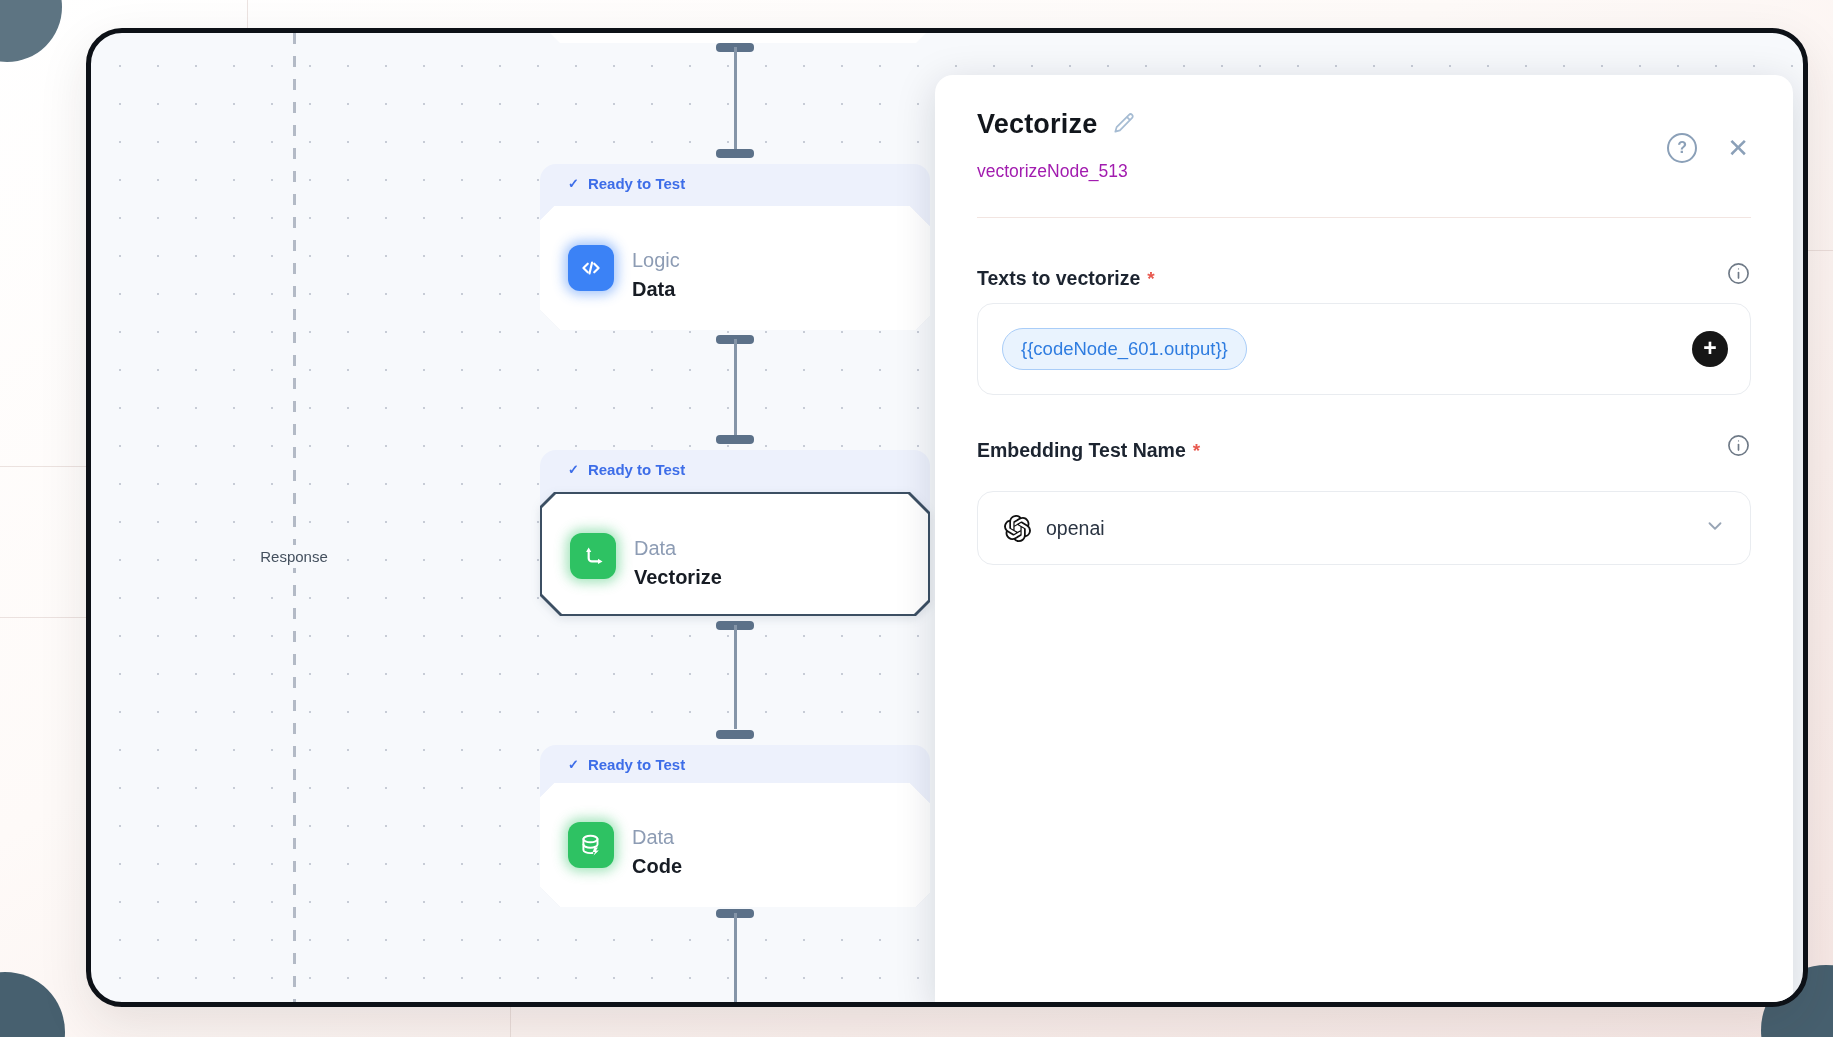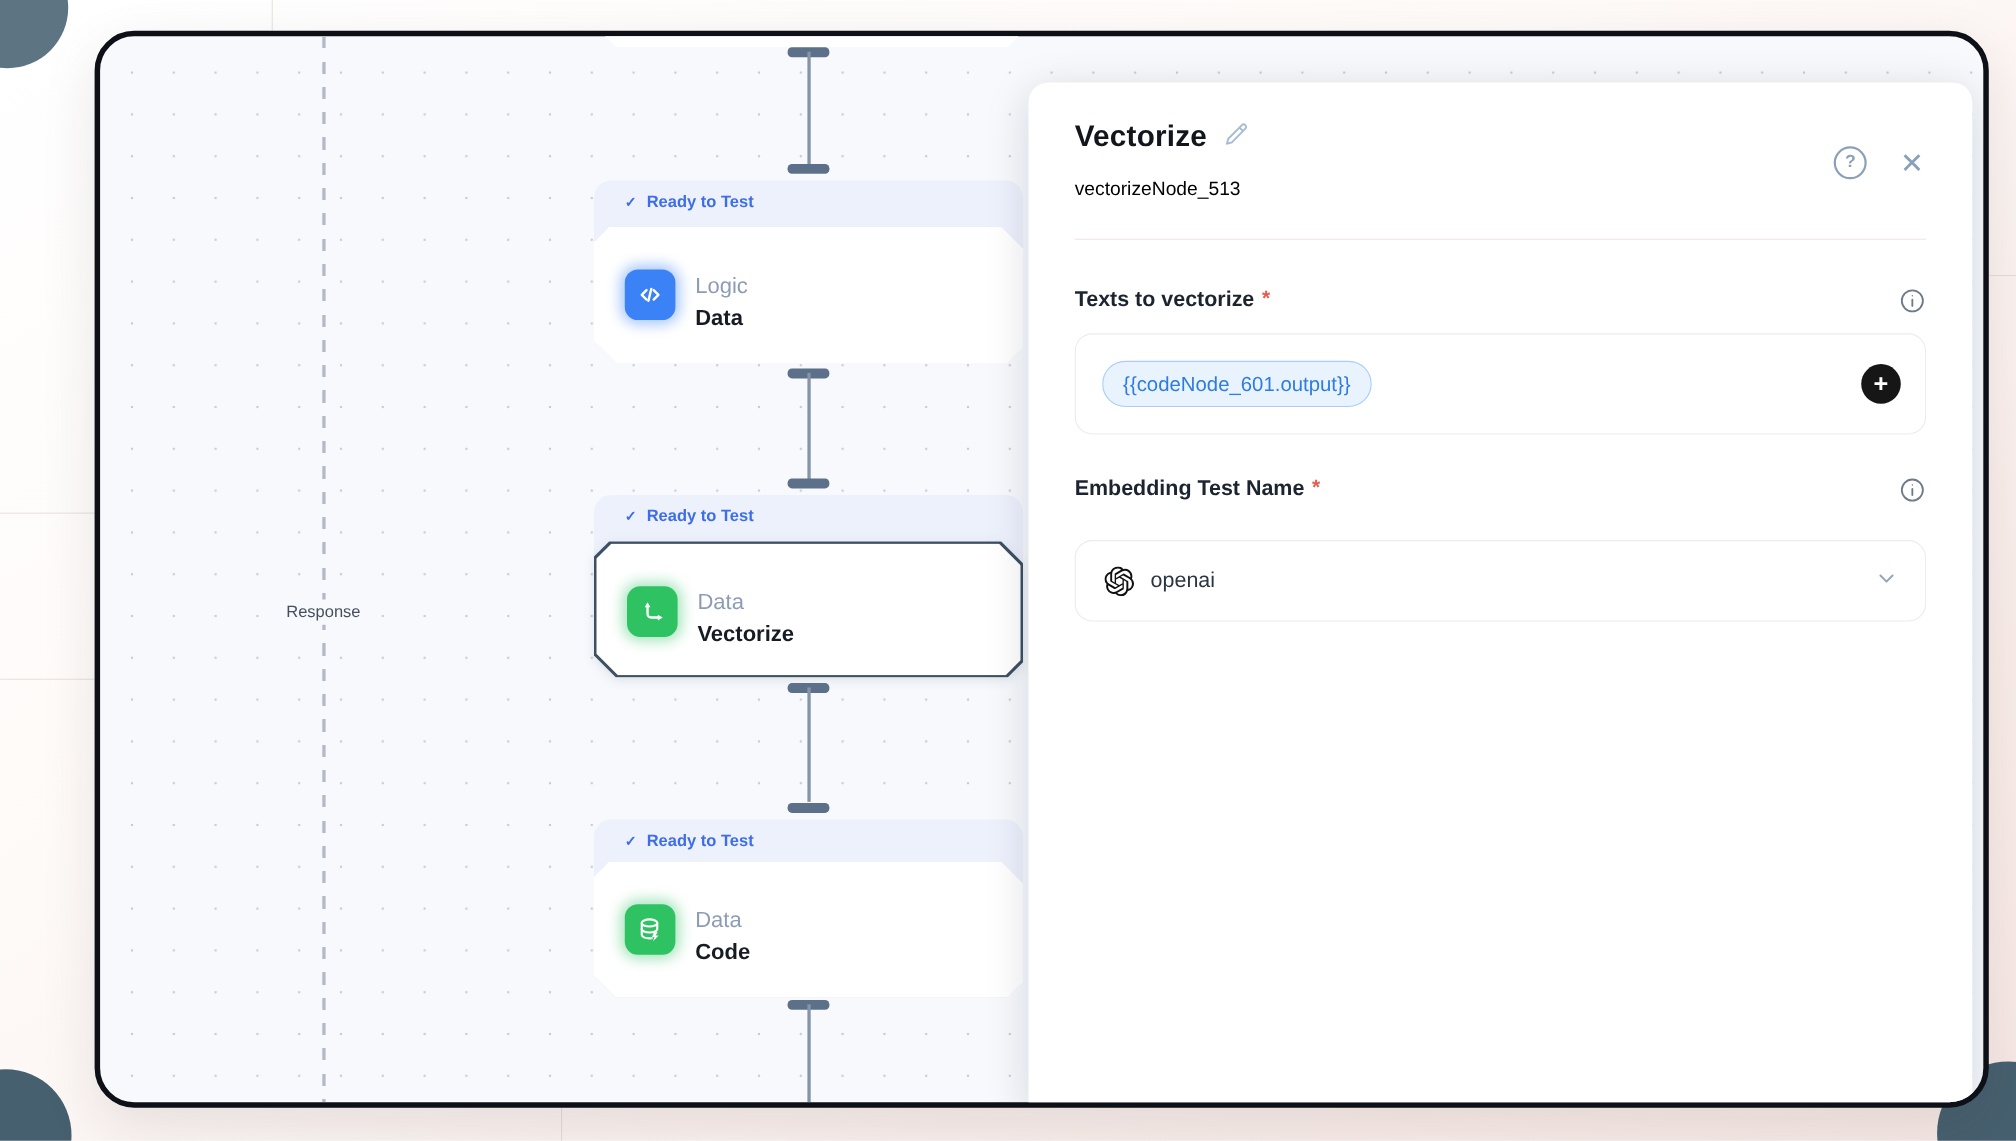--- a/index.html
+++ b/index.html
@@ -64,29 +64,29 @@
     background:#fff; filter:drop-shadow(0 3px 5px rgba(44,62,88,.12)); }
 
   
   .panel {
     position:absolute; left:844px; top:42px; width:858px; height:930px;
     background:#ffffff; border-radius:18px 18px 0 0;
     box-shadow:0 8px 40px rgba(15,23,42,.15);
   }
   .title-row { position:absolute; left:42px; top:34px; display:flex; align-items:center; gap:14px; }
   .p-title { font-size:27px; font-weight:700; color:#12161c; letter-spacing:.2px; }
-  .node-id { position:absolute; left:42px; top:86px; font-size:17.5px; color:#000000; }
+  .node-id { position:absolute; left:42px; top:86px; font-size:17.5px; color:#a21caf; }
   .hdr-icons { position:absolute; right:44px; top:58px; display:flex; align-items:center; gap:30px; }
   .help-circle { width:30px; height:30px; border:2px solid #8ba0b8; border-radius:50%;
     display:flex; align-items:center; justify-content:center;
     color:#8ba0b8; font-size:16px; font-weight:700; cursor:pointer; }
   .close-x { color:#8ba0b8; font-size:26px; font-weight:400; line-height:1; cursor:pointer; }
   .divider { position:absolute; left:42px; right:42px; top:142px; height:1px; background:#f2e5e1; }
 
-  .label-row { position:absolute; left:42px; right:42px; display:flex; align-items:flex-start; }
+  .label-row { position:absolute; left:42px; right:42px; display:flex; align-items:flex-end; }
   .f-label { font-size:19.5px; font-weight:700; color:#1c2430; }
   .req { color:#e8594f; margin-left:7px; font-size:19px; font-weight:700; }
   .label-row .spacer { flex:1; }
 
   .input-box { position:absolute; left:42px; right:42px; top:228px; height:92px;
     border:1.5px solid #e9ecf0; border-radius:16px; background:#fff;
     display:flex; align-items:center; padding:0 22px 0 24px; }
   .token-pill { background:#e9f3fe; border:1.5px solid #a9cdf8; color:#2e7ce0;
     border-radius:999px; padding:9px 18px; font-size:18.5px; font-weight:500; cursor:pointer; }
   .plus-btn { margin-left:auto; width:36px; height:36px; border-radius:50%; background:#161616;

